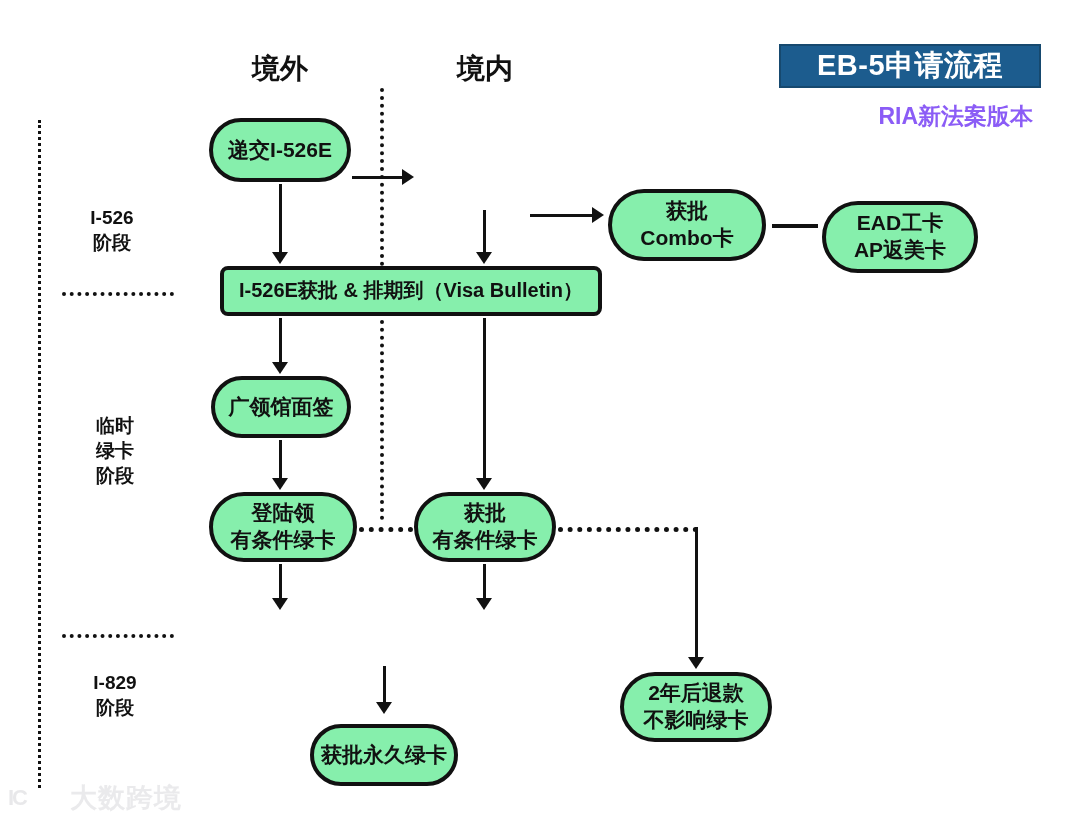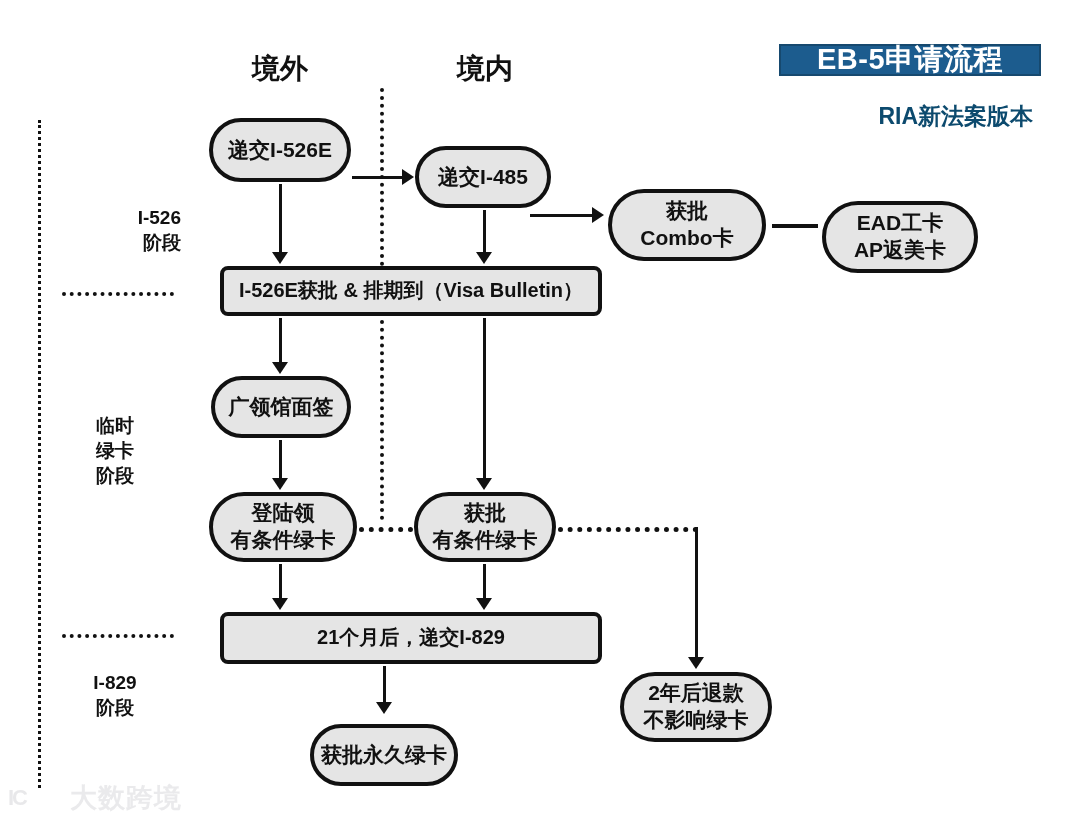--- a/index.html
+++ b/index.html
@@ -14,21 +14,21 @@
     background: #ffffff;
     font-family: "Liberation Sans", "DejaVu Sans", sans-serif;
     overflow: hidden;
   }
   
   #title-box {
     position: absolute;
     left: 779px;
     top: 44px;
     width: 262px;
-    height: 32px;
+    height: 44px;
     background: #1c5c8e;
     border: 2px solid #16496f;
     box-sizing: border-box;
     display: flex;
     align-items: center;
     justify-content: center;
   }
   #title-text {
     color: #ffffff;
     font-size: 29px;
@@ -37,21 +37,21 @@
     white-space: nowrap;
   }
   #subtitle-text {
     position: absolute;
     left: 779px;
     top: 101px;
     width: 262px;
     text-align: right;
     padding-right: 8px;
     box-sizing: border-box;
-    color: #0c4a6e;
+    color: #8b5cf6;
     font-size: 23px;
     font-weight: bold;
     white-space: nowrap;
   }
   
   .col-header {
     position: absolute;
     color: #111111;
     font-size: 28px;
     font-weight: bold;
@@ -64,21 +64,21 @@
   
   .stage-label {
     position: absolute;
     color: #111111;
     font-size: 19px;
     font-weight: bold;
     line-height: 1.32;
     text-align: center;
     white-space: pre-line;
   }
-  #stage-label-0 { left: 61px; top: 205px; width: 120px; text-align: right; }
+  #stage-label-0 { left: 52px; top: 205px; width: 120px; }
   #stage-label-1 { left: 55px; top: 413px; width: 120px; }
   #stage-label-2 { left: 55px; top: 670px; width: 120px; }
 
   
   #left-rail {
     position: absolute;
     left: 38px;
     top: 120px;
     width: 0;
     height: 668px;
@@ -105,21 +105,21 @@
 
   
   .node {
     position: absolute;
     box-sizing: border-box;
     display: flex;
     align-items: center;
     justify-content: center;
     text-align: center;
     color: #111111;
-    background: #e5e5e5;
+    background: #86efac;
     font-weight: bold;
     line-height: 1.28;
     white-space: pre-line;
   }
   .node.pill {
     border: 4px solid #111111;
     border-radius: 36px;
   }
   .node.rect {
     border: 4px solid #111111;
@@ -246,32 +246,30 @@
   <div class="conn vline" style="left:279px; top:564px; height:34px;"></div>
   <div class="arrow-down" style="left:272px; top:598px;"></div>
 
   <div class="conn vline" style="left:483px; top:564px; height:34px;"></div>
   <div class="arrow-down" style="left:476px; top:598px;"></div>
 
   <div class="conn vline" style="left:383px; top:666px; height:36px;"></div>
   <div class="arrow-down" style="left:376px; top:702px;"></div>
 
   <div class="node pill" id="node-submit-i526e">递交I-526E</div>
-  <div class="node pill" id="node-submit-i485">递交I-485</div>
   <div class="node pill" id="node-combo">获批
 Combo卡</div>
   <div class="node pill" id="node-ead-ap">EAD工卡
 AP返美卡</div>
   <div class="node rect" id="node-i526e-approved">I-526E获批 &amp; 排期到（Visa Bulletin）</div>
   <div class="node pill" id="node-consulate">广领馆面签</div>
   <div class="node pill" id="node-land-cgc">登陆领
 有条件绿卡</div>
   <div class="node pill" id="node-approve-cgc">获批
 有条件绿卡</div>
-  <div class="node rect" id="node-i829-file">21个月后，递交I-829</div>
   <div class="node pill" id="node-permanent-gc">获批永久绿卡</div>
   <div class="node pill" id="node-refund">2年后退款
 不影响绿卡</div>
 
   <div id="watermark">
     <span id="watermark-mark">IC</span>
     <span id="watermark-text">大数跨境</span>
   </div>
 
 </div>

